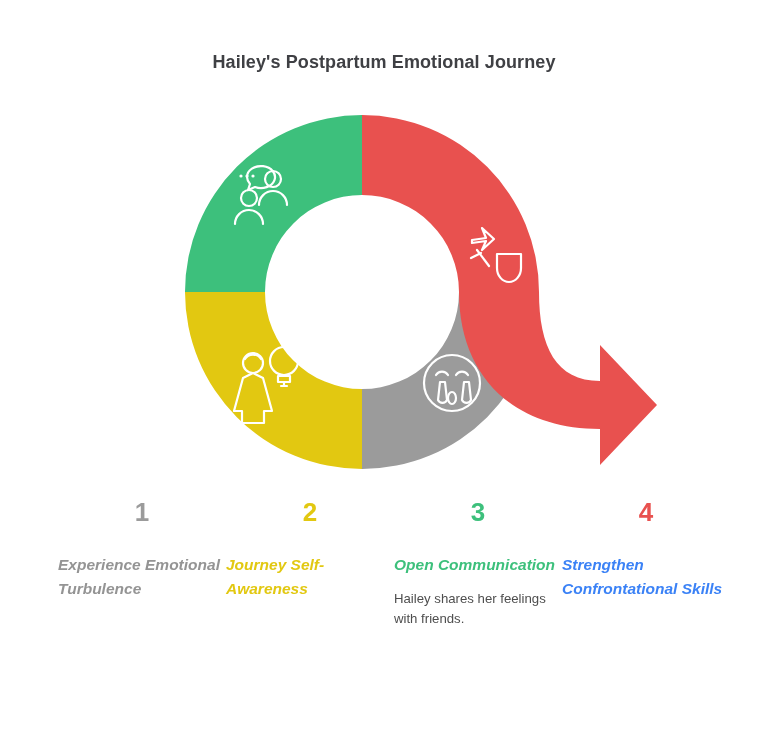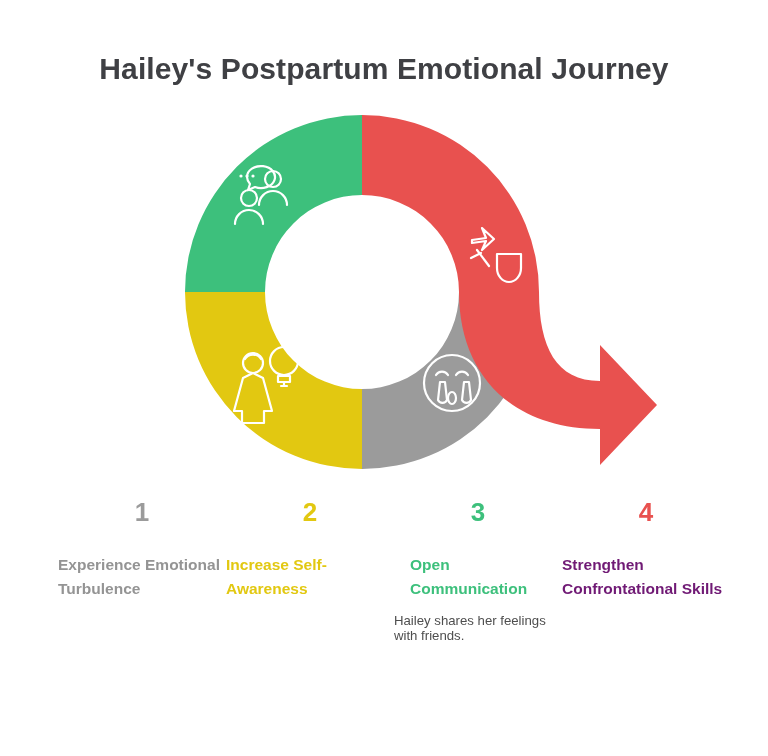--- a/index.html
+++ b/index.html
@@ -19,21 +19,21 @@
     width: 768px;
     height: 756px;
     background: #ffffff;
   }
   .title {
     position: absolute;
     top: 52px;
     left: 0;
     width: 768px;
     text-align: center;
-    font-size: 30px;
+    font-size: 18px;
     font-weight: bold;
     color: #3f4044;
     letter-spacing: 0.1px;
   }
   .diagram {
     position: absolute;
     top: 95px;
     left: 0;
     width: 768px;
     height: 390px;
@@ -65,29 +65,30 @@
   .step-1 .step-number { color: #9b9b9b; }
   .step-2 .step-number { color: #e2c811; }
   .step-3 .step-number { color: #3dc07c; }
   .step-4 .step-number { color: #e8514f; }
 
   .step-heading {
     font-size: 15.5px;
     font-weight: bold;
     line-height: 24px;
     margin-bottom: 12px;
+    font-style: italic;
   }
   .step-1 .step-heading { color: #949494; }
   .step-2 .step-heading { color: #e2c811; }
-  .step-3 .step-heading { color: #3dc07c; margin-left: 16px; }
-  .step-4 .step-heading { color: #701a75; }
+  .step-3 .step-heading { color: #3dc07c; }
+  .step-4 .step-heading { color: #3b82f6; }
 
   .step-desc {
     font-size: 13.2px;
-    line-height: 15px;
+    line-height: 20px;
     color: #4e4e4e;
   }
 </style>
 </head>
 <body>
 
 <div class="infographic">
 
   <div class="title">Hailey's Postpartum Emotional Journey</div>
 
@@ -186,21 +187,21 @@
 
   <div class="steps">
 
     <div class="step step-1">
       <div class="step-number">1</div>
       <div class="step-heading">Experience Emotional Turbulence</div>
     </div>
 
     <div class="step step-2">
       <div class="step-number">2</div>
-      <div class="step-heading">Increase Self-Awareness</div>
+      <div class="step-heading">Journey Self-Awareness</div>
     </div>
 
     <div class="step step-3">
       <div class="step-number">3</div>
       <div class="step-heading">Open Communication</div>
       <div class="step-desc">Hailey shares her feelings with friends.</div>
     </div>
 
     <div class="step step-4">
       <div class="step-number">4</div>

